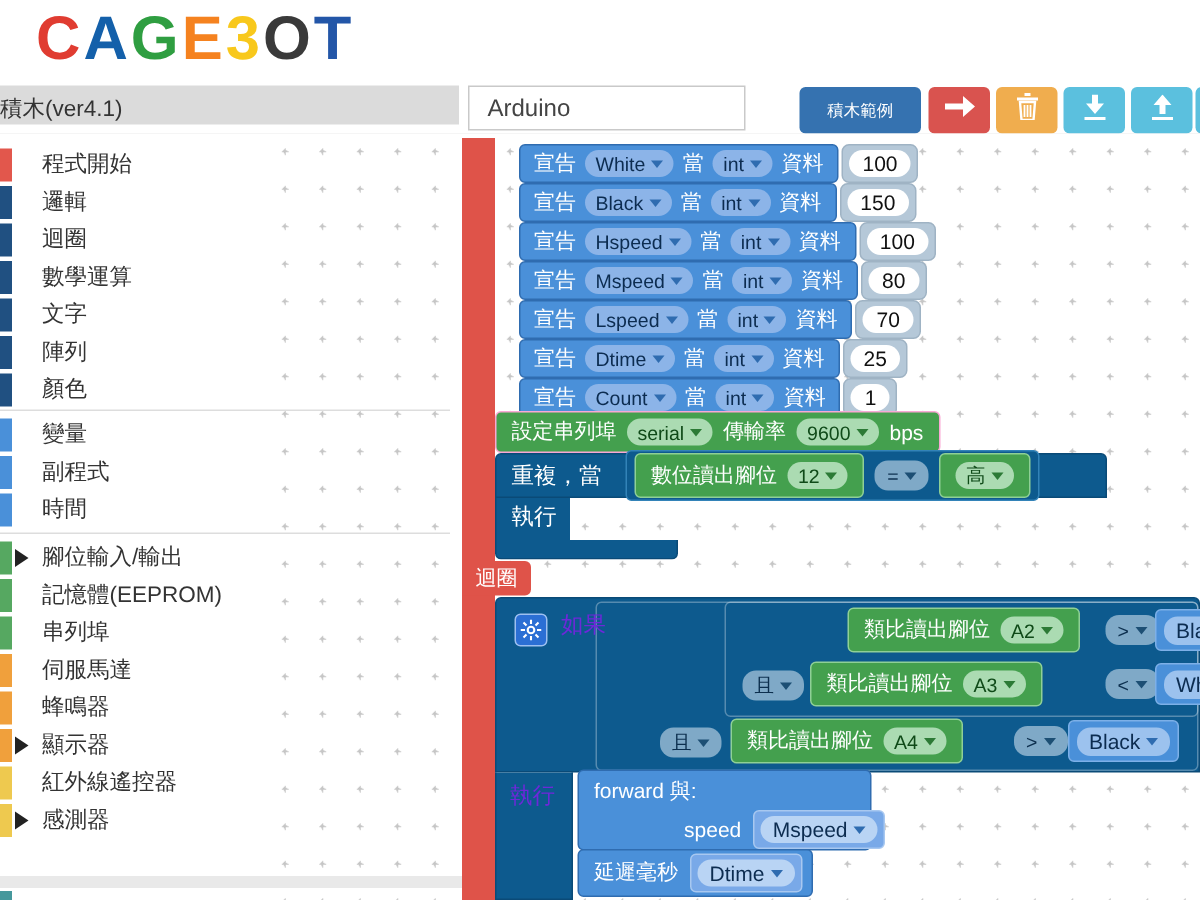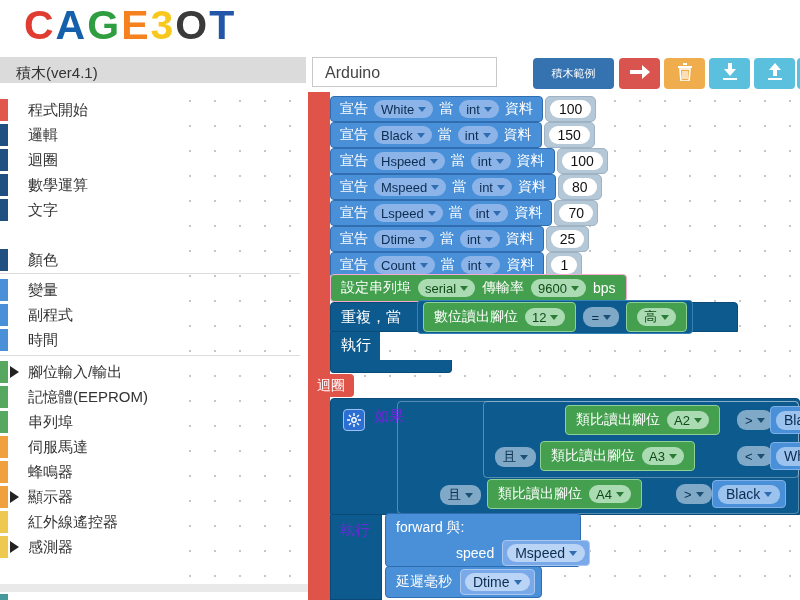--- a/index.html
+++ b/index.html
@@ -5,21 +5,21 @@
   html,body{margin:0;padding:0;}
   body{width:800px;height:600px;overflow:hidden;position:relative;background:#fff;
        font-family:"Liberation Sans","DejaVu Sans",sans-serif;}
   
   .header{position:absolute;left:0;top:0;width:800px;height:57px;background:#fff;}
   .logo{position:absolute;left:24px;top:2px;font-size:41px;font-weight:800;letter-spacing:2px;}
   
   .tabbar{position:absolute;left:0;top:57px;width:800px;height:32px;background:#fff;
           border-bottom:2px solid #d8d8d8;}
   .tab-blocks{position:absolute;left:0;top:0;width:306px;height:26px;background:#dbdbdb;
-              color:#333;font-size:15px;line-height:32px;padding-left:16px;box-sizing:border-box;}
+              color:#333;font-size:15px;line-height:32px;box-sizing:border-box;}
   .code-select{position:absolute;left:312px;top:0;width:185px;height:30px;background:#fff;
                border:1px solid #c9c9c9;color:#444;font-size:16px;line-height:30px;
                padding-left:12px;box-sizing:border-box;}
   .btn{position:absolute;top:1px;height:31px;border-radius:4px;display:flex;
        align-items:center;justify-content:center;color:#fff;cursor:pointer;box-sizing:border-box;}
   .btn-example{left:533px;width:81px;background:#3572b0;font-size:11px;}
   .btn-i{width:41px;}
   .b1{left:619px}.b2{left:664px}.b3{left:709px}.b4{left:754px}.b5{left:797px}
   
   .workspace{position:absolute;left:0;top:89px;width:800px;height:511px;background:#fff;overflow:hidden;}
@@ -55,21 +55,21 @@
               border:1px solid #9fb3c4;border-radius:5px;padding:0 4px;margin-left:2px;}
   .numpill{background:#fff;border-radius:9px;height:18px;line-height:18px;padding:0 9px;
            color:#111;font-size:14px;}
   .green-blk{display:inline-flex;align-items:center;gap:7px;height:26px;background:#44a04e;
              border:1px solid #f9a8d4;border-radius:4px;padding:0 10px;color:#fff;font-size:14px;}
   .green-blk.sensor{height:28px;border:1px solid #8fd096;}
   .fld-green{background:#abdbb2;color:#0f4a18;}
   .fld-navy{display:inline-flex;align-items:center;gap:4px;height:20px;border-radius:9px;
             padding:0 8px;background:#7fa9c7;color:#0c2f4e;font-size:13px;}
   .decl-stack{position:absolute;left:330px;top:7px;display:flex;flex-direction:column;}
-  .decl-stack .brow{height:26px;}
+  .decl-stack .brow{height:26px;padding-left:16px;}
   .serial-pos{position:absolute;left:330px;top:185px;}
   
   .repeat{position:absolute;left:330px;top:213px;color:#fff;font-size:15px;}
   .r-top{display:flex;align-items:center;height:30px;background:#0d5a8e;
          border:1px solid #0a4a77;border-radius:4px 4px 0 0;padding:0 10px;box-sizing:border-box;width:408px;}
   .r-cmp{display:inline-flex;align-items:center;gap:7px;background:#0d5a8e;border:1px solid #3383b8;
          border-radius:4px;padding:1px 5px;margin-left:16px;}
   .r-mid{width:50px;height:28px;background:#0d5a8e;border-left:1px solid #0a4a77;color:#fff;
          padding-left:10px;line-height:26px;box-sizing:border-box;}
   .r-foot{width:122px;height:13px;background:#0d5a8e;border:1px solid #0a4a77;border-top:none;
@@ -172,20 +172,24 @@
         <span class="lb">迴圈</span>
       </div>
     <div class="cat" style="top:85px">
         <span class="sw" style="background: rgb(32, 80, 129);"></span>
         <span class="lb">數學運算</span>
       </div>
     <div class="cat" style="top:110px">
         <span class="sw" style="background: rgb(32, 80, 129);"></span>
         <span class="lb">文字</span>
       </div>
+    <div class="cat" style="top:135px">
+        <span class="sw" style="background: rgb(32, 80, 129);"></span>
+        <span class="lb">陣列</span>
+      </div>
     <div class="cat" style="top:160px">
         <span class="sw" style="background: rgb(32, 80, 129);"></span>
         <span class="lb">顏色</span>
       </div>
     <div class="sep" style="top:184px"></div>
     <div class="cat" style="top:190px">
         <span class="sw" style="background: rgb(74, 144, 217);"></span>
         <span class="lb">變量</span>
       </div>
     <div class="cat" style="top:215px">

